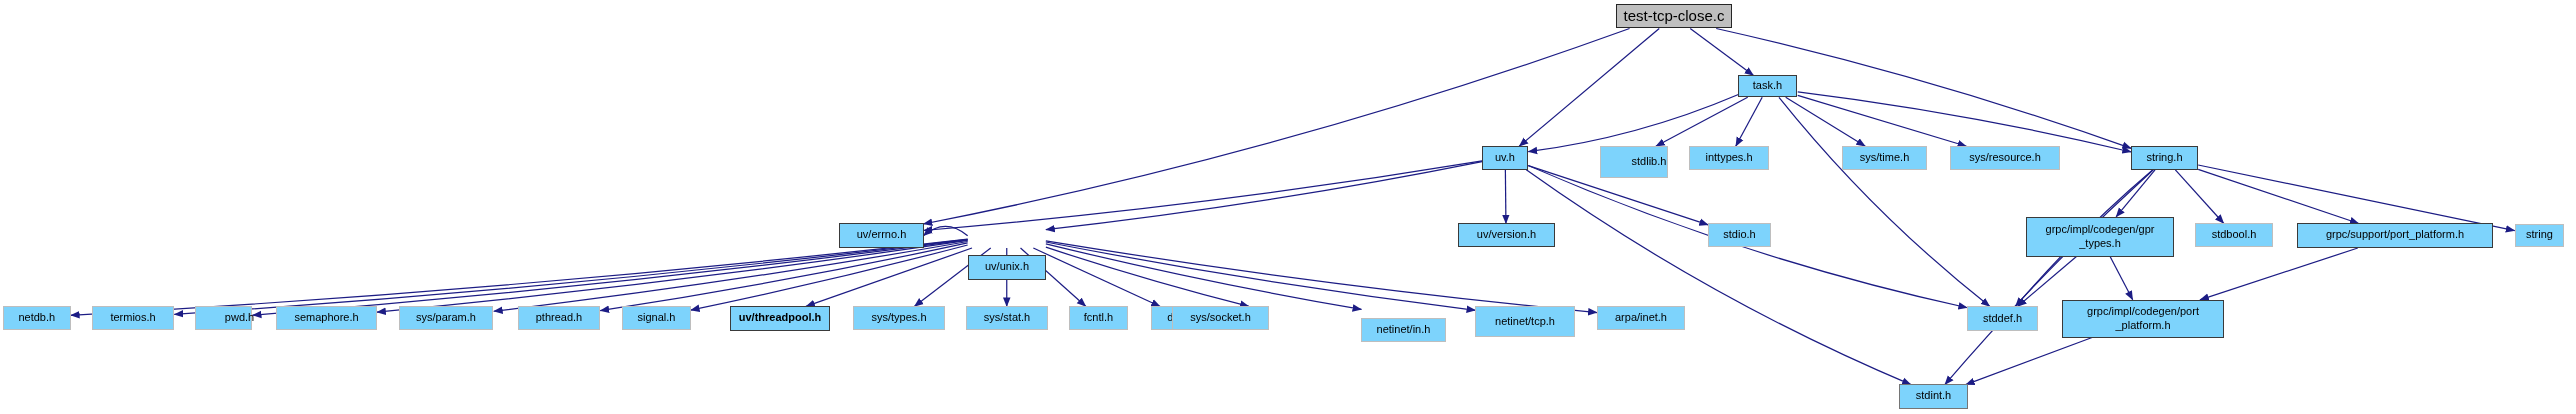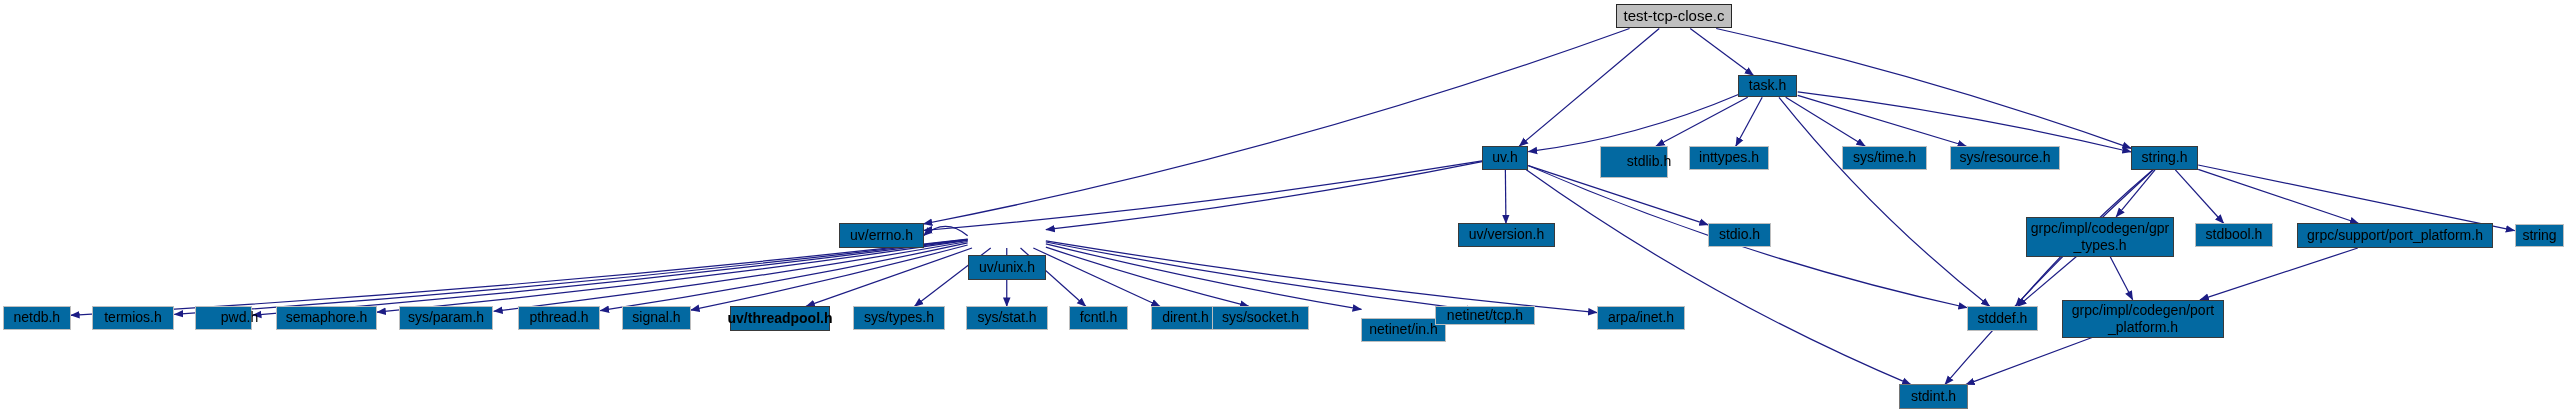--- a/index.html
+++ b/index.html
@@ -7,24 +7,24 @@
     position:relative;
     width:2576px;height:415px;
     background:#ffffff;
     font-family:"Liberation Sans","DejaVu Sans",sans-serif;
     overflow:hidden;
   }
   #edges{position:absolute;left:0;top:0;width:2576px;height:415px;}
   .node{
     position:absolute;
     display:flex;align-items:center;justify-content:center;
-    background:#0369a1;
+    background:#7dd3fc;
     border:0.9px solid #bebebe;
     color:#000000;
-    font-size:14px;
+    font-size:11px;
     line-height:1.25;
     text-align:center;
     white-space:pre-line;
     box-sizing:border-box;
     cursor:default;
   }
   .node.linked{border:1.3px solid #3a3a3a;cursor:pointer;}
   .node.root{background:#bfbfbf;border:1.5px solid #262626;font-size:15px;}
   .node.dark{border:0.9px solid #757575;}
 </style>
@@ -108,23 +108,23 @@
       <div class="node plain" style="left: 195px; top: 306px; width: 57px; height: 23.6px; padding-left: 32px;">pwd.h</div>
       <div class="node plain" style="left: 276px; top: 306px; width: 101px; height: 23.6px;">semaphore.h</div>
       <div class="node plain" style="left: 399px; top: 306px; width: 94px; height: 23.6px;">sys/param.h</div>
       <div class="node plain" style="left: 518px; top: 306px; width: 82px; height: 23.6px;">pthread.h</div>
       <div class="node plain" style="left: 622px; top: 306px; width: 69px; height: 23.6px;">signal.h</div>
       <div class="node linked" style="left: 730px; top: 306px; width: 100px; height: 24.5px; font-weight: bold;">uv/threadpool.h</div>
       <div class="node plain" style="left: 853px; top: 306px; width: 92px; height: 23.6px;">sys/types.h</div>
       <div class="node plain" style="left: 966px; top: 306px; width: 82px; height: 23.6px;">sys/stat.h</div>
       <div class="node plain" style="left: 1069px; top: 306px; width: 59px; height: 23.6px;">fcntl.h</div>
       <div class="node plain" style="left: 1151px; top: 306px; width: 69px; height: 23.6px;">dirent.h</div>
-      <div class="node plain" style="left: 1212px; top: 306px; width: 97px; height: 23.6px;">sys/socket.h</div>
+      <div class="node plain" style="left: 1172px; top: 306px; width: 97px; height: 23.6px;">sys/socket.h</div>
       <div class="node plain" style="left: 1361px; top: 306px; width: 85px; height: 23.6px; margin-top: 12px;">netinet/in.h</div>
-      <div class="node plain" style="left: 1435px; top: 306px; width: 100px; height: 19px;">netinet/tcp.h</div>
+      <div class="node plain" style="left: 1475px; top: 306px; width: 100px; height: 31px;">netinet/tcp.h</div>
       <div class="node plain" style="left: 1597px; top: 306px; width: 88px; height: 23.6px;">arpa/inet.h</div>
       <div class="node plain" style="left: 1967px; top: 306px; width: 71px; height: 25.4px;">stddef.h</div>
       <div class="node linked" style="left: 2062px; top: 300px; width: 162px; height: 38px;">grpc/impl/codegen/port
 _platform.h</div>
       <div class="node dark" style="left: 1899px; top: 384px; width: 69px; height: 24.5px; text-align: right;">stdint.h</div>
     </div>
 </div>
 
 
 </body></html>

